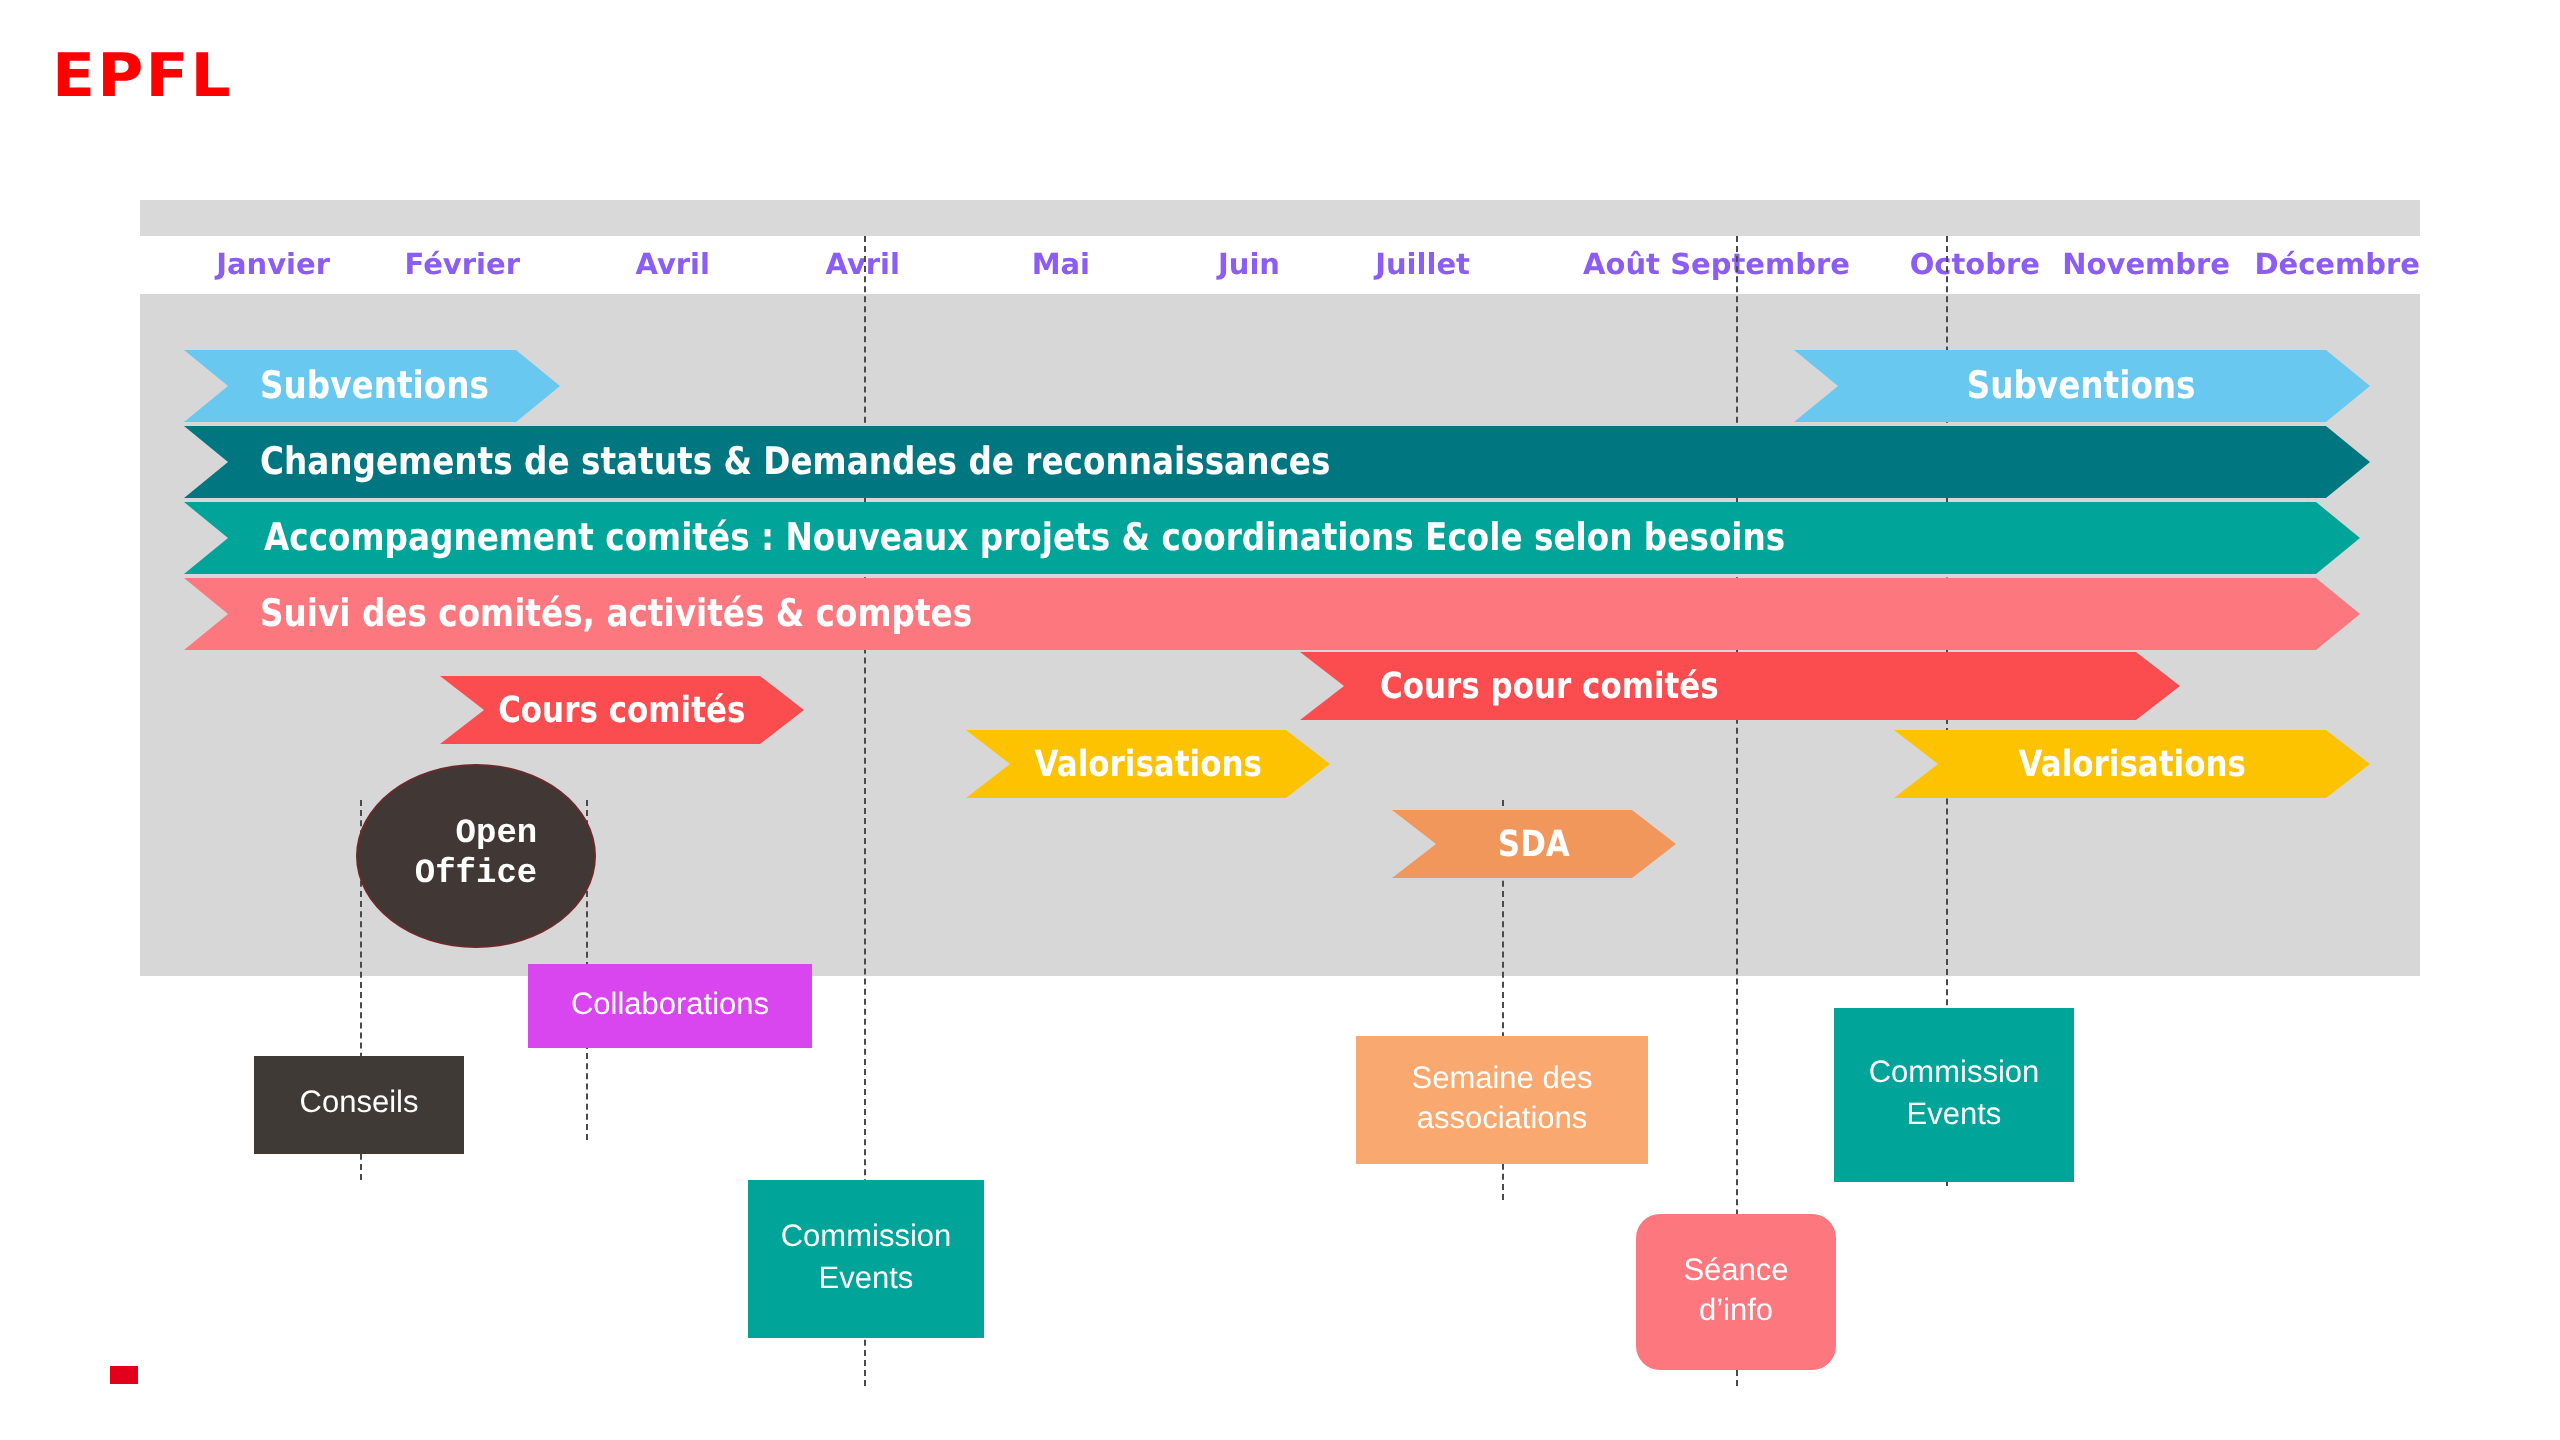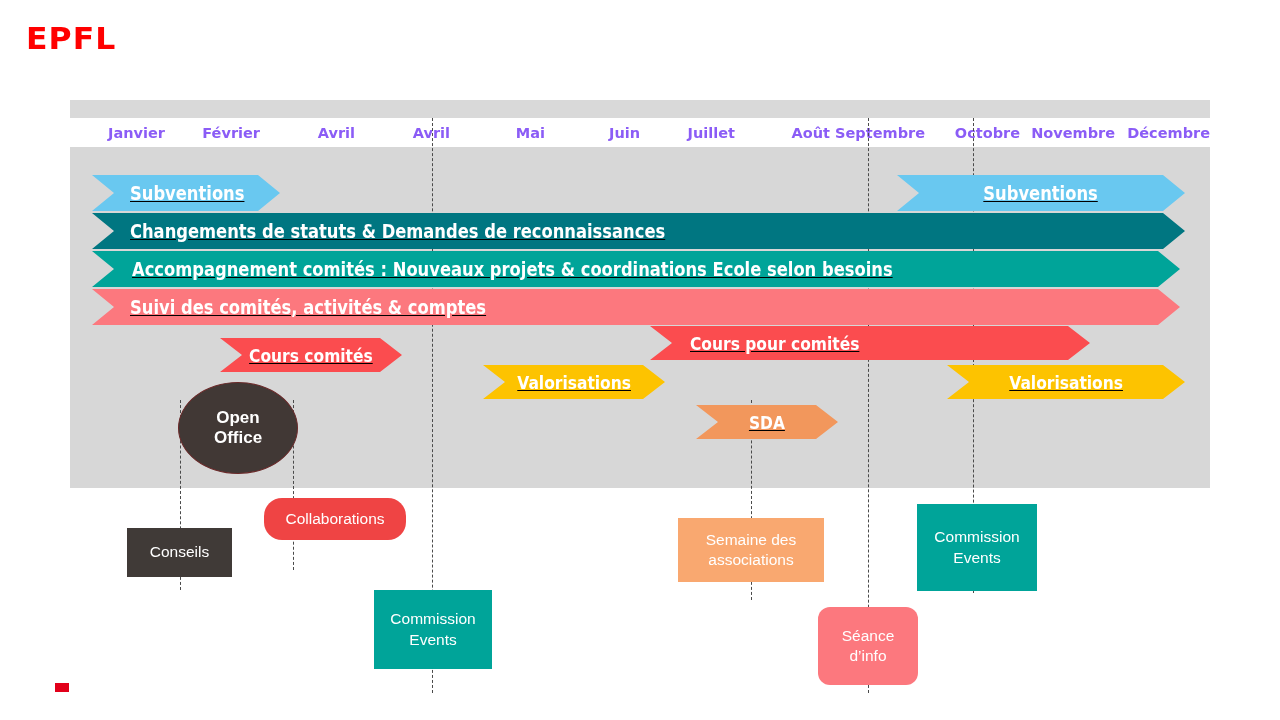--- a/index.html
+++ b/index.html
@@ -60,21 +60,20 @@
     border-left:1.4px dashed #4a4a4a;
   }
 
   
   .bar{
     position:absolute;
     display:flex;align-items:center;
     box-sizing:border-box;
     clip-path:polygon(0 0, calc(100% - 22px) 0, 100% 50%, calc(100% - 22px) 100%,
                       0 100%, 22px 50%);
-    text-decoration:underline;
     -webkit-clip-path:polygon(0 0, calc(100% - 22px) 0, 100% 50%, calc(100% - 22px) 100%,
                       0 100%, 22px 50%);
   }
   .bar .lbl{
     font-family:"DejaVu Sans", sans-serif;
     font-weight:700;
     color:#ffffff;
     white-space:nowrap;
     transform:scaleX(0.86);
     transform-origin:left center;
@@ -82,22 +81,22 @@
   .bar.centered{justify-content:center;}
   .bar.centered .lbl{transform-origin:center center;}
 
   
   .ellipse{
     position:absolute;
     border-radius:50%;
     background:#413835;
     border:1.5px solid #6b2a2a;
     display:flex;align-items:center;justify-content:center;
-    text-align:center;
-    font-family:Liberation Sans, sans-serif;
+    text-align:right;
+    font-family:Liberation Mono, monospace;
     font-weight:700;
     color:#ffffff;
     line-height:1.18;
     box-sizing:border-box;
   }
 
   
   .cbox{
     position:absolute;
     display:flex;align-items:center;justify-content:center;
@@ -177,21 +176,21 @@
     </div>
   <div id="ellipse-holder">
       <div class="ellipse" style="left: 178px; top: 382px; width: 120px; height: 92px; background: rgb(65, 56, 53); border-color: rgb(107, 42, 42); font-size: 17px;">
         <span><span>Open</span><br><span>Office</span></span>
       </div>
     </div>
   <div id="callouts">
       <div class="cbox" style="left: 127px; top: 528px; width: 105px; height: 49px; background: rgb(64, 58, 55); text-align: center;">
         <span><span>Conseils</span></span>
       </div>
-      <div class="cbox" style="left: 264px; top: 498px; width: 142px; height: 42px; background: #ef4444; border-radius: 18px;">
+      <div class="cbox" style="left: 264px; top: 482px; width: 142px; height: 42px; background: #d946ef;">
         <span><span>Collaborations</span></span>
       </div>
       <div class="cbox" style="left: 374px; top: 590px; width: 118px; height: 79px; background: rgb(0, 164, 153);">
         <span><span>Commission</span><br><span>Events</span></span>
       </div>
       <div class="cbox" style="left: 678px; top: 518px; width: 146px; height: 64px; background: rgb(249, 168, 112);">
         <span><span>Semaine des</span><br><span>associations</span></span>
       </div>
       <div class="cbox" style="left: 818px; top: 607px; width: 100px; height: 78px; background: rgb(252, 120, 126); border-radius: 12px;">
         <span><span>Séance</span><br><span>d’info</span></span>

